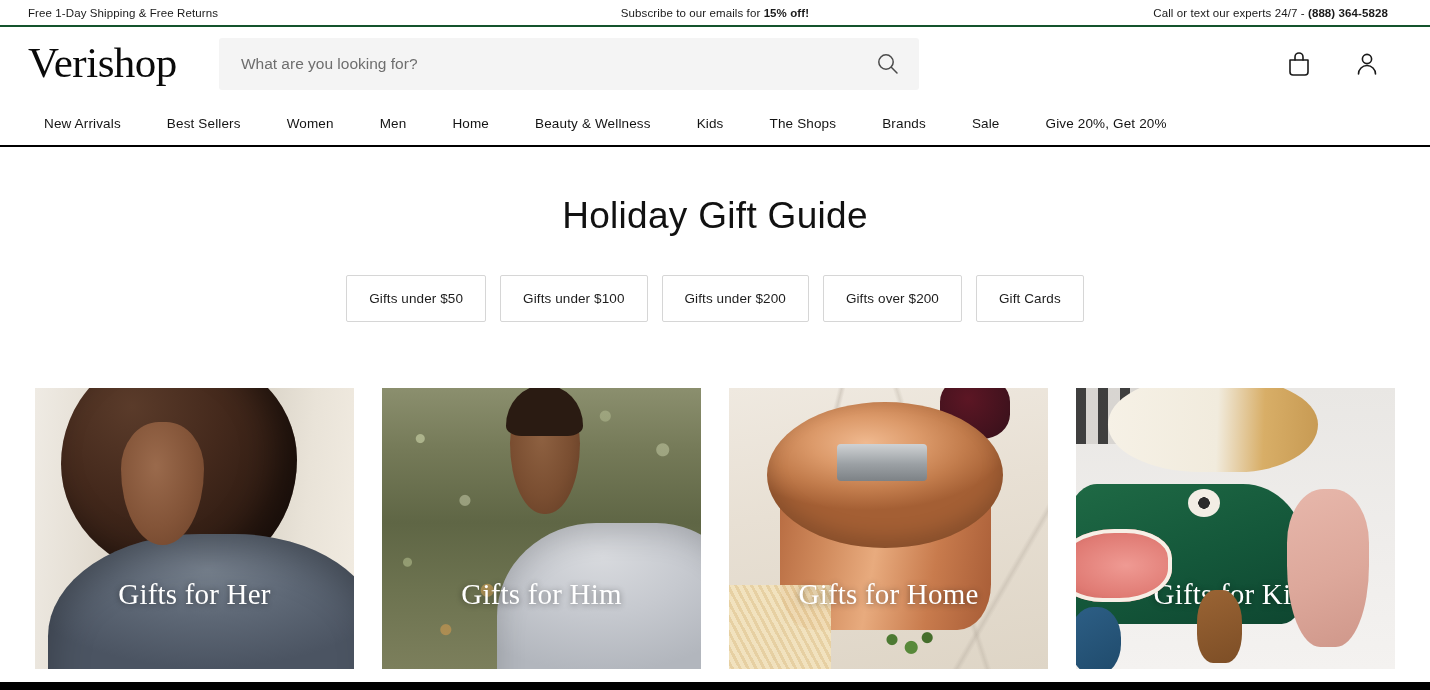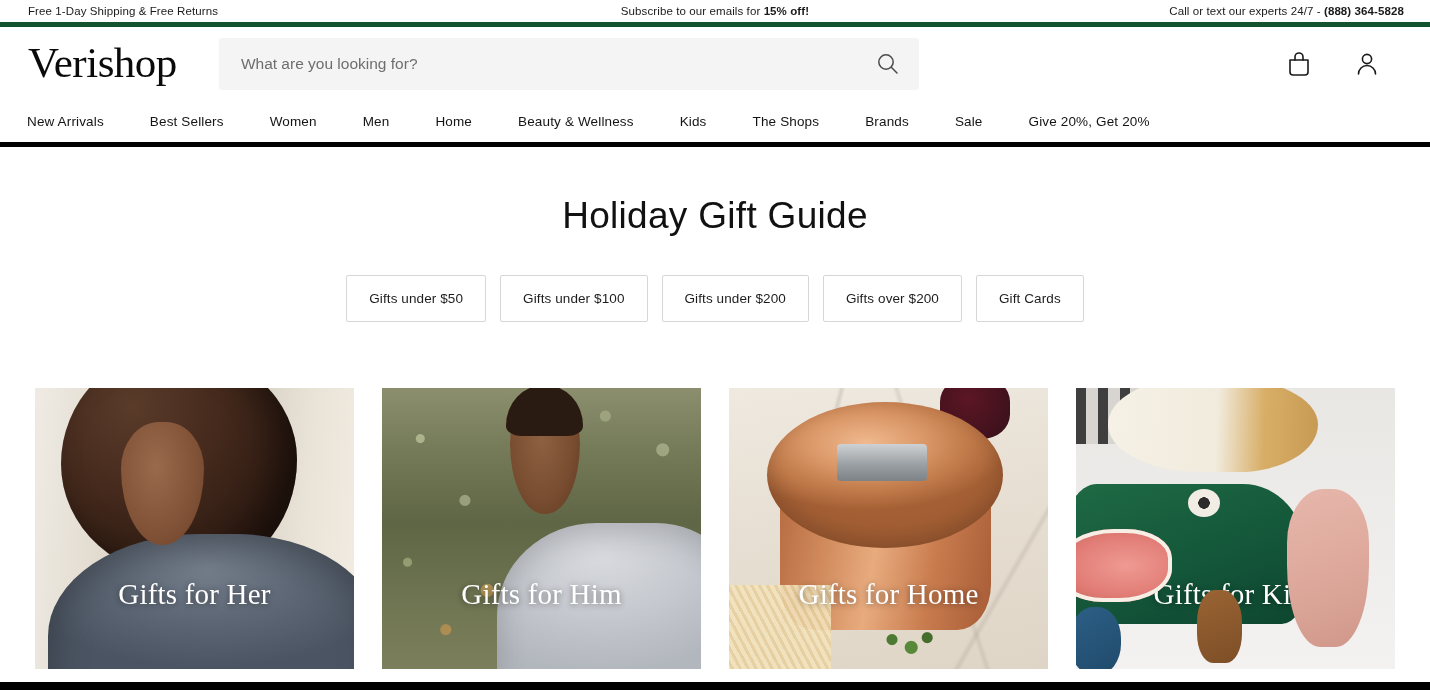--- a/index.html
+++ b/index.html
@@ -13,28 +13,28 @@
     color: #111111;
   }
 
   
   .announce-bar {
     position: relative;
     height: 27px;
     display: flex;
     align-items: center;
     background: #ffffff;
-    border-bottom: 5px solid #14532d;
+    border-bottom: 2px solid #14532d;
     font-size: 11.5px;
     letter-spacing: 0.1px;
     color: #1a1a1a;
   }
   .announce-left   { position: absolute; left: 28px; }
   .announce-center { position: absolute; left: 50%; transform: translateX(-50%); }
-  .announce-right  { position: absolute; right: 26px; }
+  .announce-right  { position: absolute; right: 42px; }
   .announce-bar b  { font-weight: 700; }
 
   
   .header {
     height: 74px;
     display: flex;
     align-items: center;
     padding: 0 28px;
     background: #ffffff;
   }
@@ -103,24 +103,24 @@
     align-items: center;
     justify-content: center;
     padding: 0;
   }
 
   
   .nav {
     height: 46px;
     display: flex;
     align-items: center;
-    padding: 0 27px;
+    padding: 0 44px;
     gap: 46px;
     background: #ffffff;
-    border-bottom: 5px solid #000000;
+    border-bottom: 2px solid #000000;
   }
   .nav-item {
     font-size: 13.5px;
     letter-spacing: 0.15px;
     color: #141414;
     text-decoration: none;
     white-space: nowrap;
     cursor: pointer;
     padding: 4px 0;
   }

